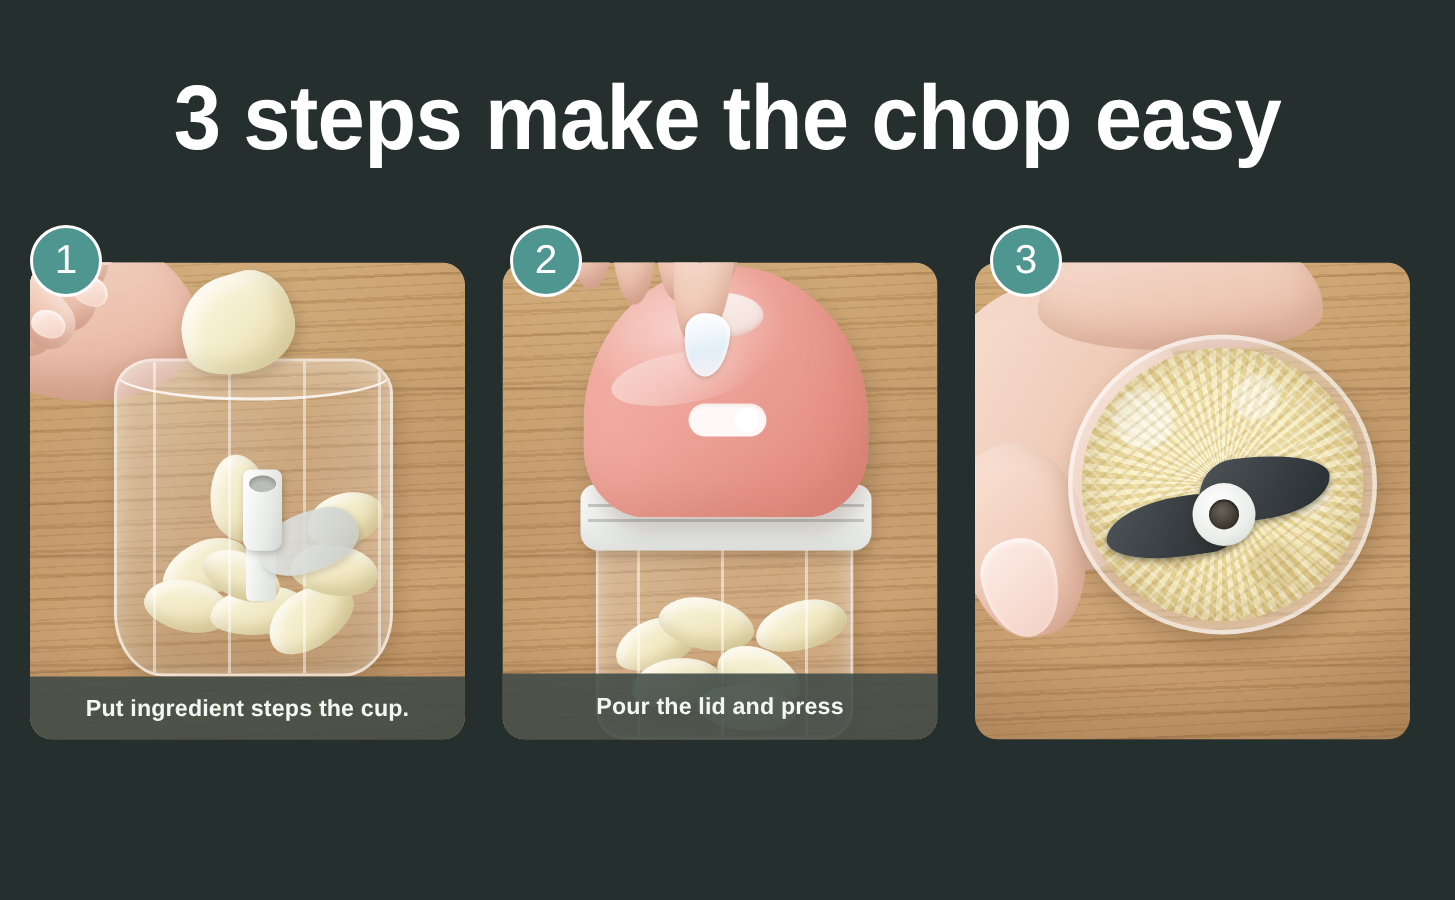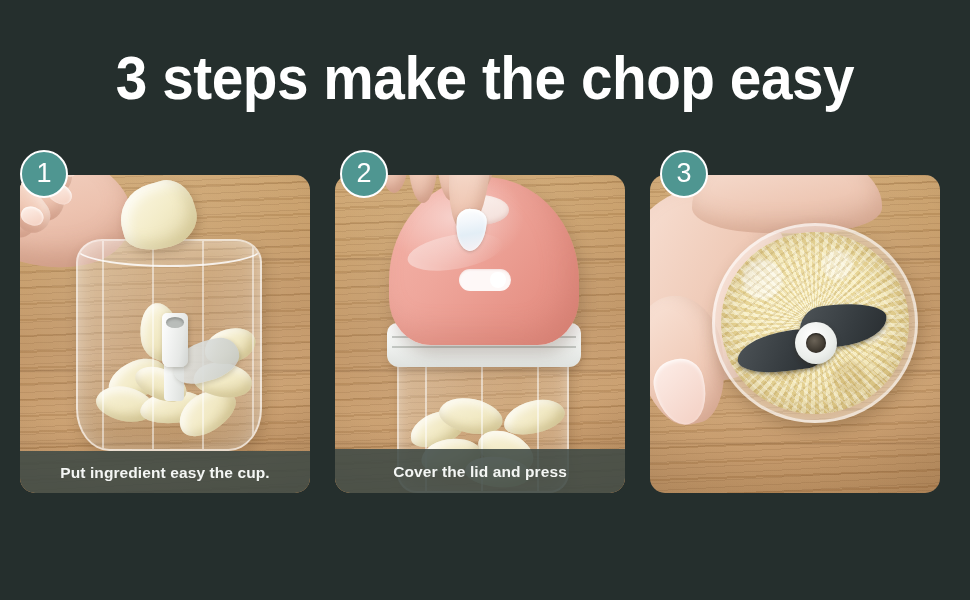--- a/index.html
+++ b/index.html
@@ -549,21 +549,21 @@
       <div class="p1-finger p1-f2 skin-b"></div>
       <div class="p1-finger p1-f3 skin-b"></div>
       <div class="p1-finger p1-thumb skin-b"></div>
       <div class="nail p1-n1"></div>
       <div class="nail p1-n2"></div>
       <div class="nail p1-n3"></div>
     </div>
     <div class="clove-held"></div>
 
     <div class="caption">
-      <span>Put ingredient easy the cup.</span>
+      <span>Put ingredient steps the cup.</span>
     </div>
   </div>
 
   <div class="step">
     <div class="board"></div>
 
     <div class="cup2">
       <div class="clove d1"></div>
       <div class="clove d2"></div>
       <div class="clove d3"></div>
@@ -585,21 +585,21 @@
       <span></span>
       <span></span>
       <span></span>
       <span></span>
     </div>
     <div class="p2-press"></div>
     <div class="p2-press-nail"></div>
 
     <div class="caption two-line">
       <div>
-        <span>Cover the lid and press</span>
+        <span>Pour the lid and press</span>
       </div>
     </div>
   </div>
 
   <div class="step">
     <div class="board"></div>
 
     <div class="p3-hand">
       <div class="p3-palm"></div>
       <div class="p3-top-fingers"></div>

